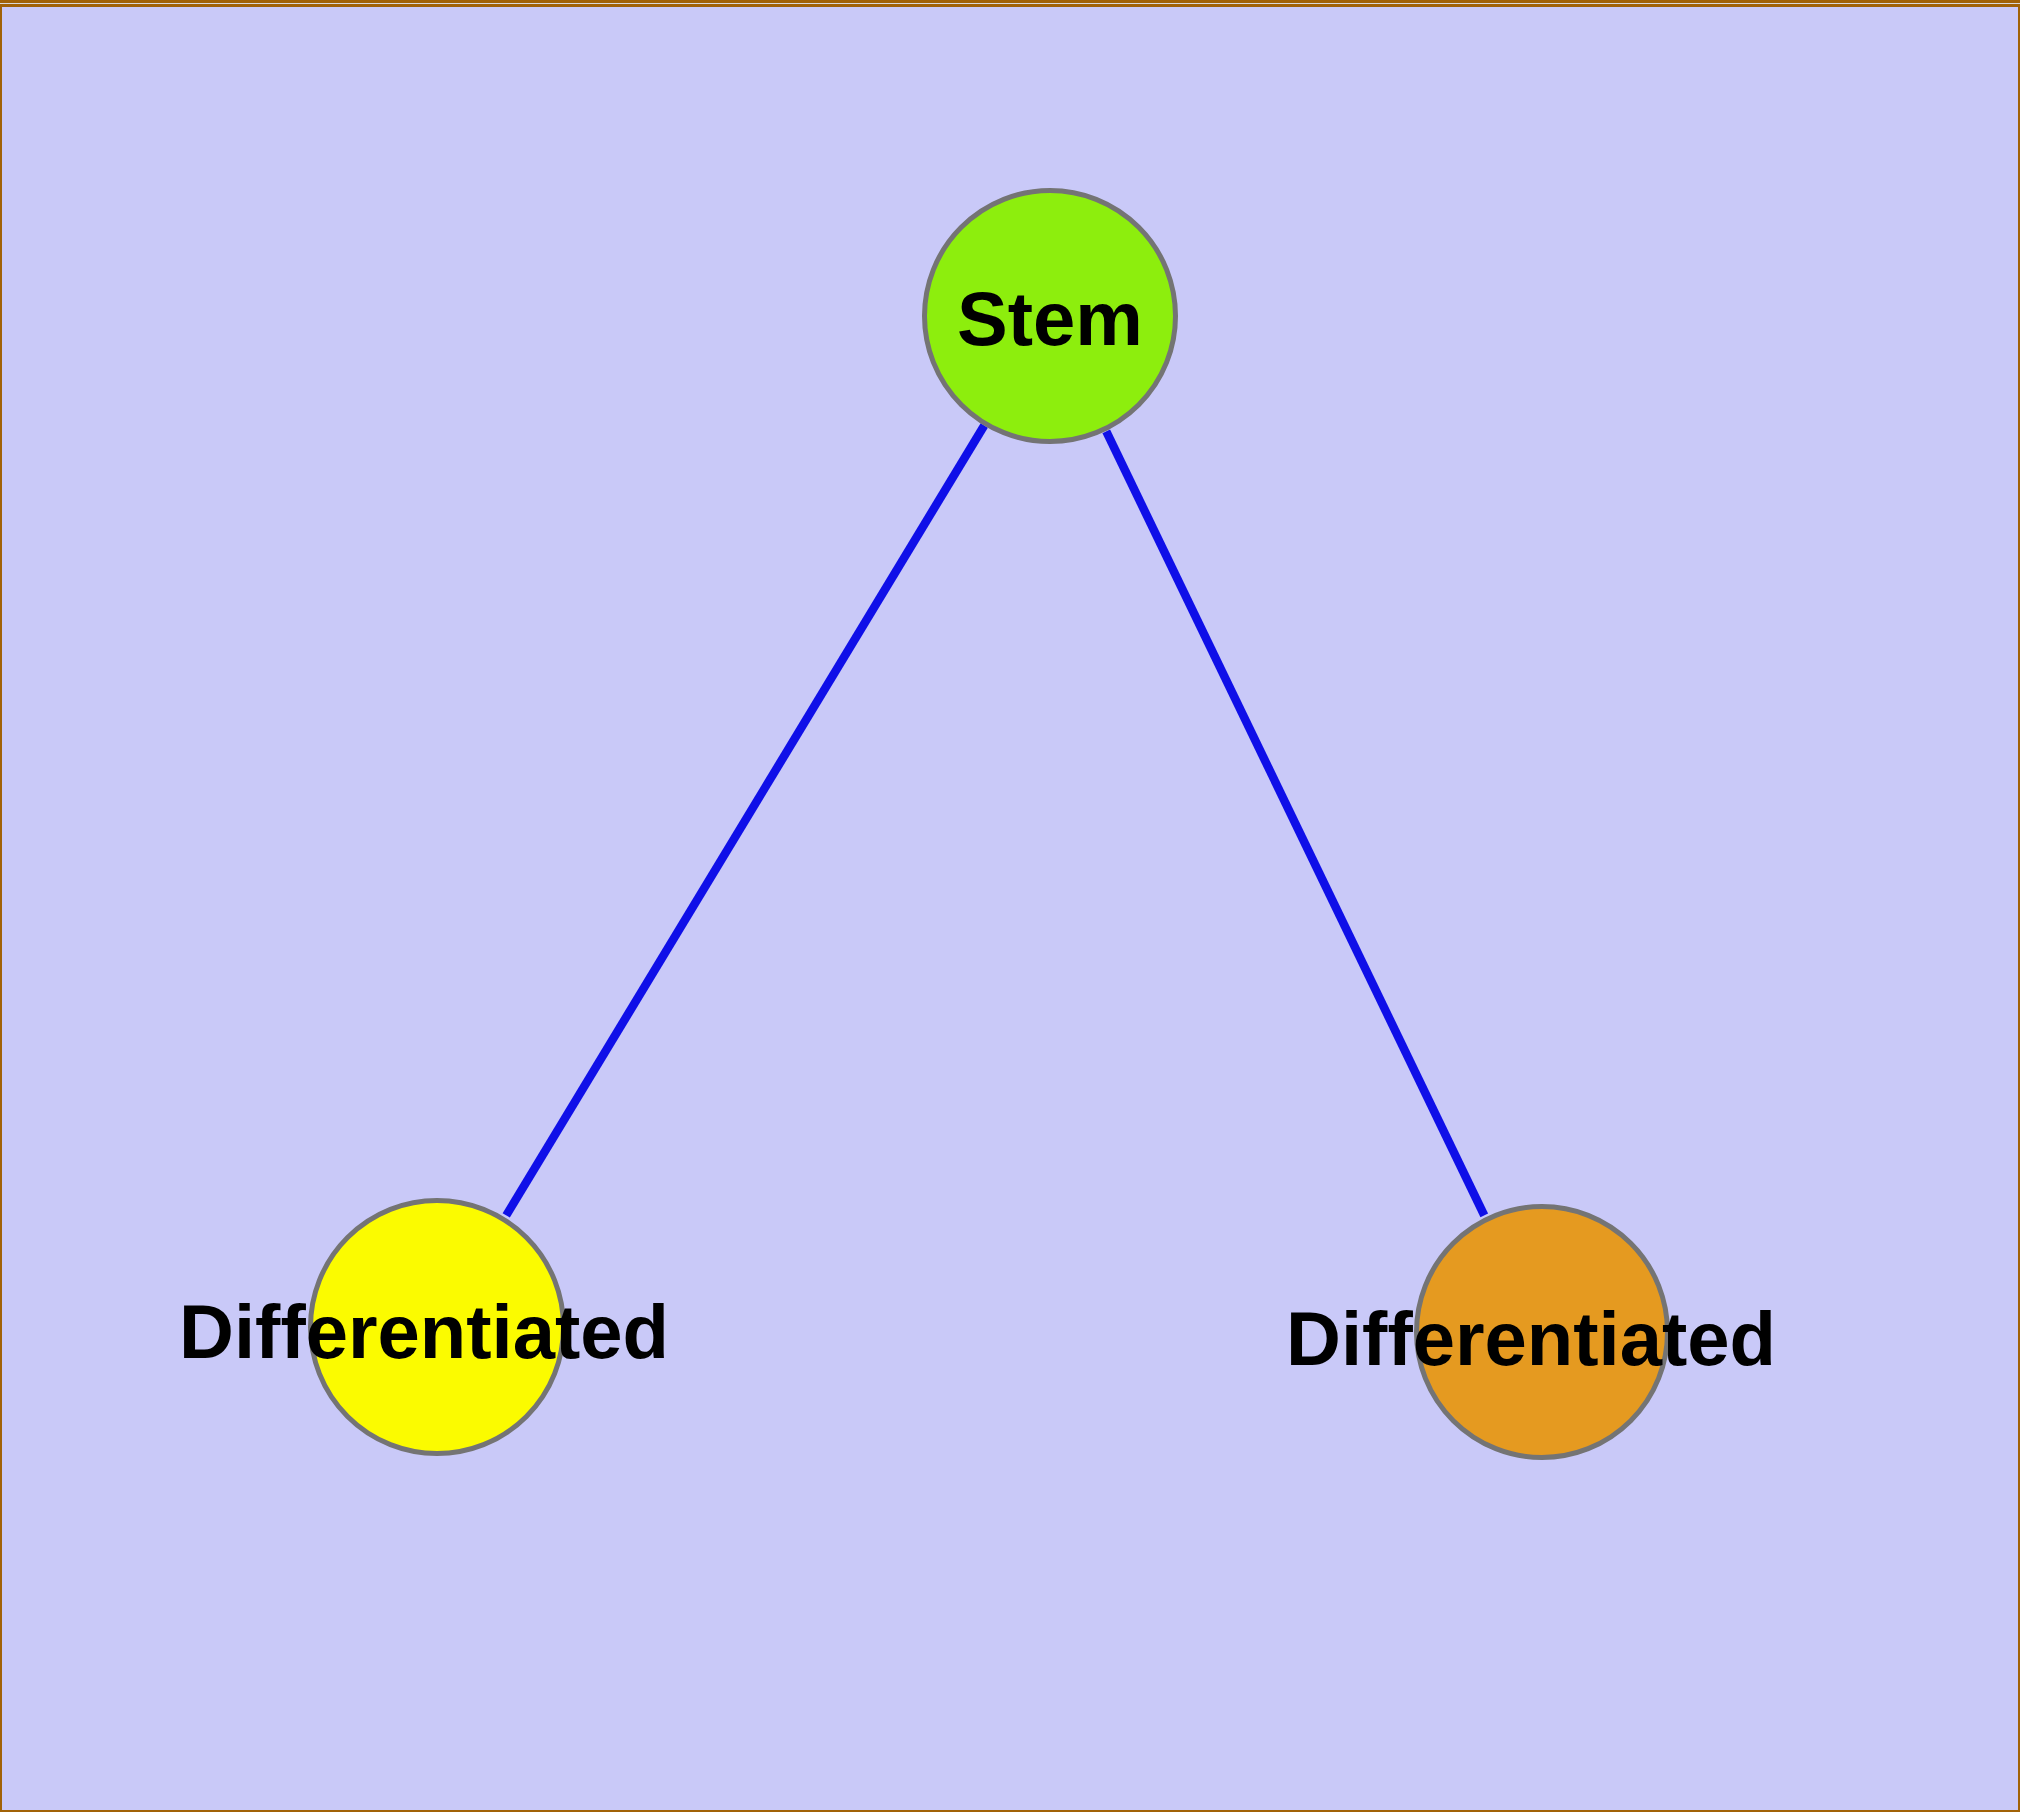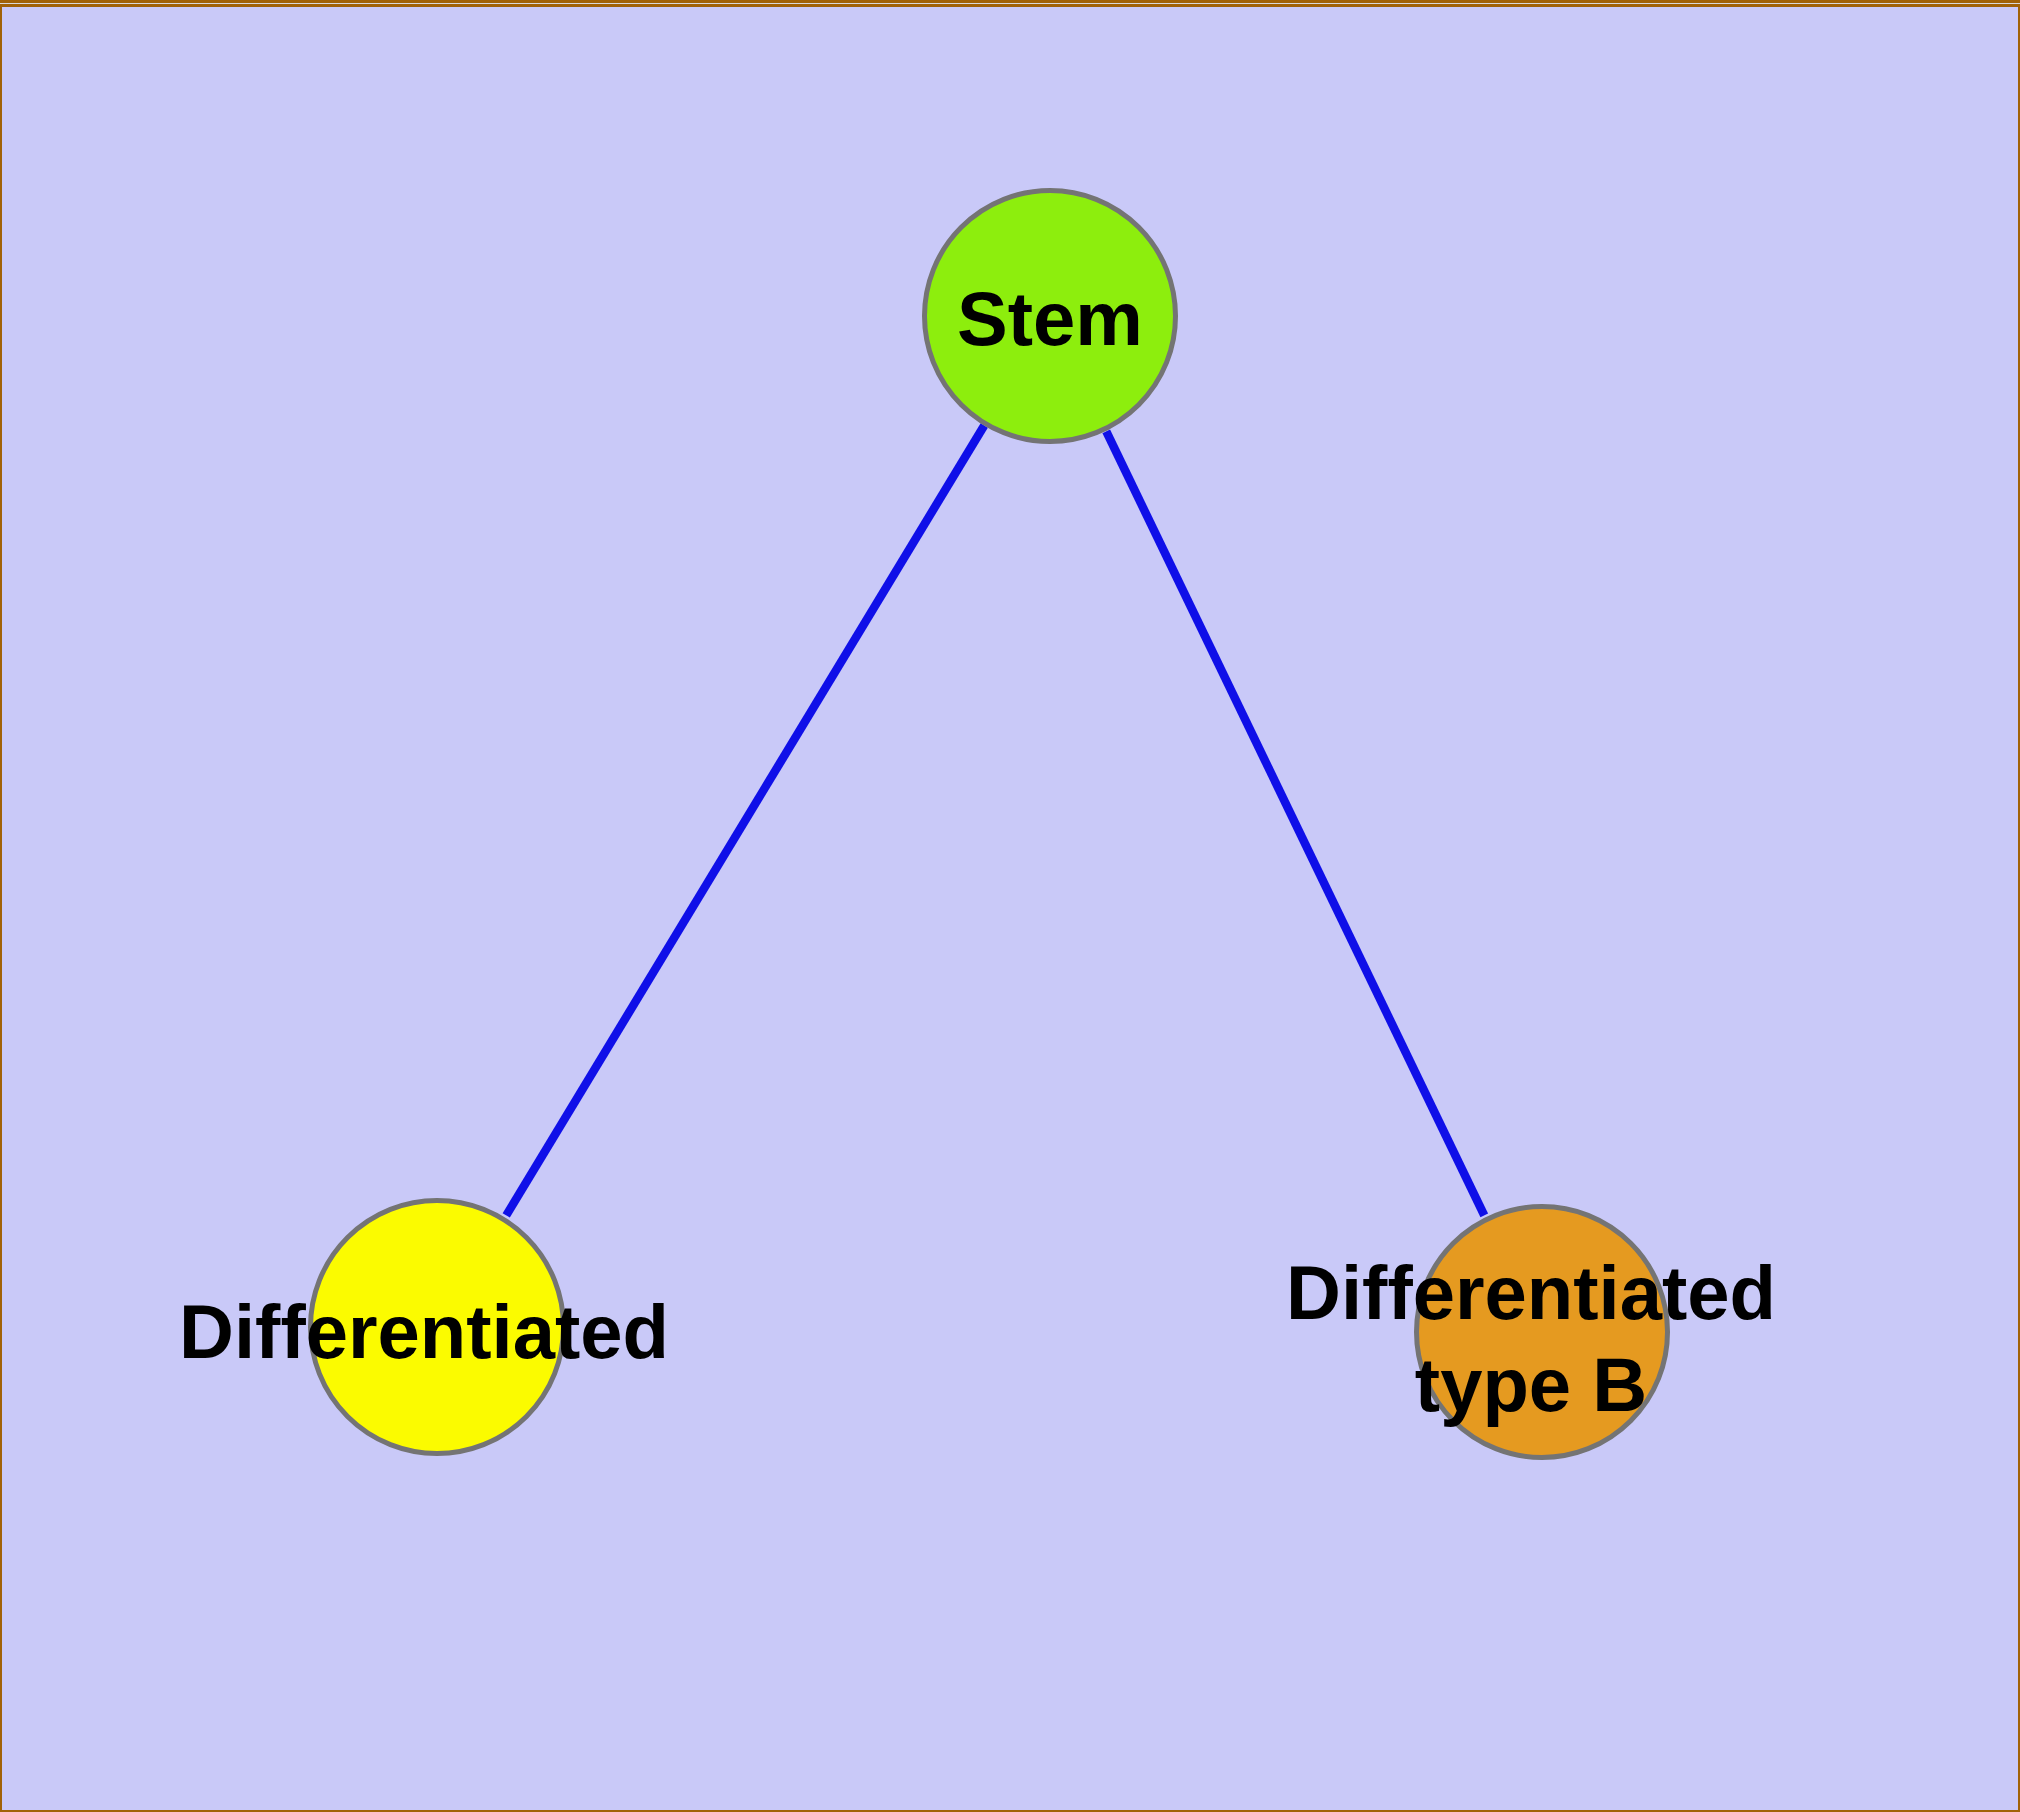--- a/index.html
+++ b/index.html
@@ -71,17 +71,16 @@
   <div class="node-label label-stem">
     <div>Stem</div>
   </div>
 
   <div class="node-label label-type-a">
     <div>Differentiated</div>
   </div>
 
   <div class="node-label label-type-b">
     <div>Differentiated</div>
-    <div>type B</div>
   </div>
 
 </div>
 
 
 </body></html>

